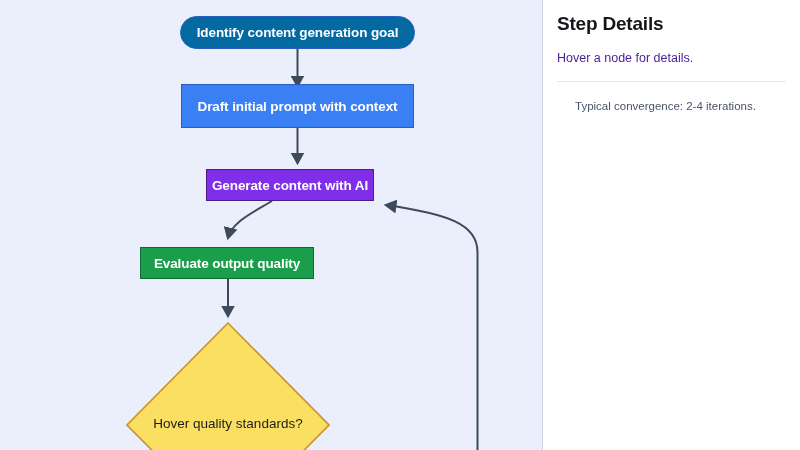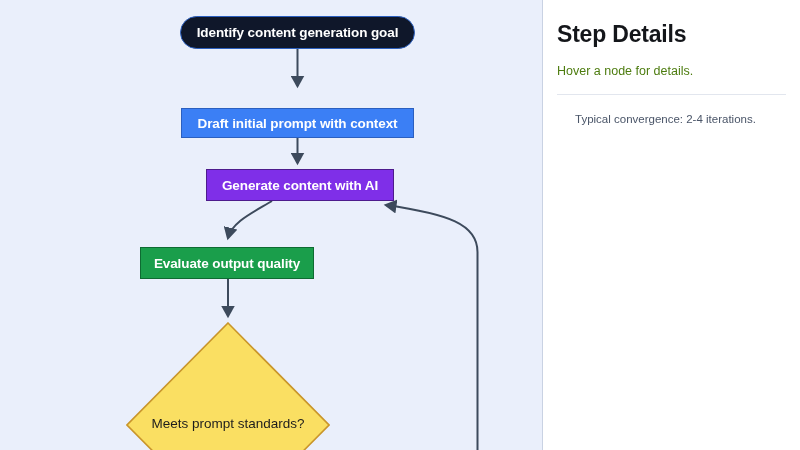--- a/index.html
+++ b/index.html
@@ -40,35 +40,35 @@
     justify-content: center;
     box-sizing: border-box;
     font-size: 13.5px;
     font-weight: bold;
     white-space: nowrap;
     letter-spacing: -0.1px;
   }
   .node-start {
     left: 180px; top: 16px;
     width: 235px; height: 33px;
-    background: #0f172a;
+    background: #0369a1;
     border: 1.4px solid #2b5fbf;
     border-radius: 17px;
     color: #ffffff;
   }
   .node-process {
-    left: 181px; top: 108px;
-    width: 233px; height: 30px;
+    left: 181px; top: 84px;
+    width: 233px; height: 44px;
     background: #3b7ff5;
     border: 1.4px solid #2b5fbf;
     color: #ffffff;
   }
   .node-ai {
     left: 206px; top: 169px;
-    width: 188px; height: 32px;
+    width: 168px; height: 32px;
     background: #7f2fe8;
     border: 1.4px solid #4d1b8c;
     color: #ffffff;
   }
   .node-eval {
     left: 140px; top: 247px;
     width: 174px; height: 32px;
     background: #1a9e4b;
     border: 1.4px solid #0e6b32;
     color: #ffffff;
@@ -99,29 +99,29 @@
   #panel {
     position: relative;
     flex: 1 1 auto;
     height: 450px;
     background: #ffffff;
     border-left: 1.5px solid #c9d2e3;
     box-sizing: border-box;
     padding: 13px 14px 0 14px;
   }
   #panel-title {
-    font-size: 23px;
+    font-size: 19px;
     font-weight: bold;
     color: #14161a;
-    margin: 8px 0 14px 0;
+    margin: 0 0 14px 0;
     letter-spacing: -0.2px;
   }
   #panel-hint {
     font-size: 12.5px;
-    color: #4d7c0f;
+    color: #4c1d95;
     margin: 16px 0 16px 0;
   }
   #panel-divider {
     height: 1px;
     background: #e2e6ee;
     margin: 0 0 14px 0;
   }
   #panel-note {
     font-size: 11.5px;
     color: #4a5568;
@@ -168,21 +168,21 @@
     <div class="node node-process">Draft initial prompt with context</div>
 
     <div class="node node-ai">Generate content with AI</div>
 
     <div class="node node-eval">Evaluate output quality</div>
 
     <div class="node-decision-wrap">
       <svg class="node-decision-shape" viewBox="0 0 204 206">
         <polygon points="102,1 203,103 102,205 1,103" fill="#fadf62" stroke="#c9952a" stroke-width="1.6"></polygon>
       </svg>
-      <div class="node-decision-label">Meets prompt standards?</div>
+      <div class="node-decision-label">Hover quality standards?</div>
     </div>
 
   </div>
 
   <div id="panel">
     <h1 id="panel-title">Step Details</h1>
     <p id="panel-hint">Hover a node for details.</p>
     <div id="panel-divider"></div>
     <p id="panel-note">Typical convergence: 2-4 iterations.</p>
   </div>

